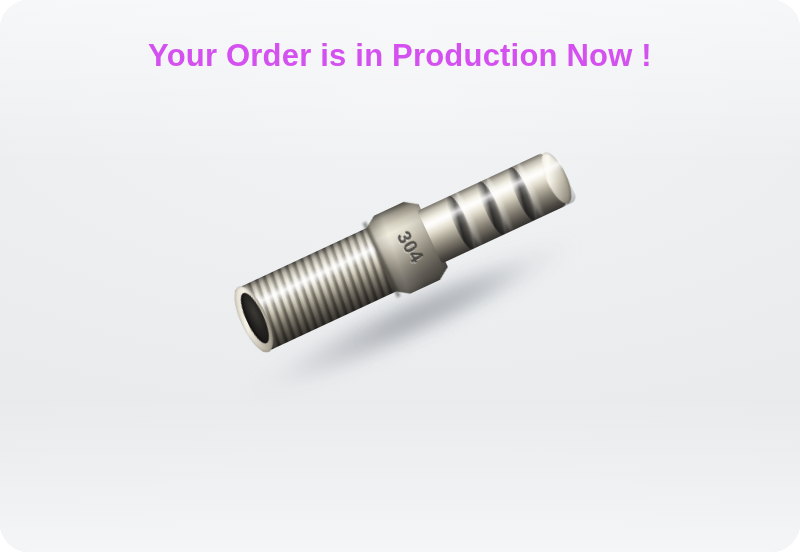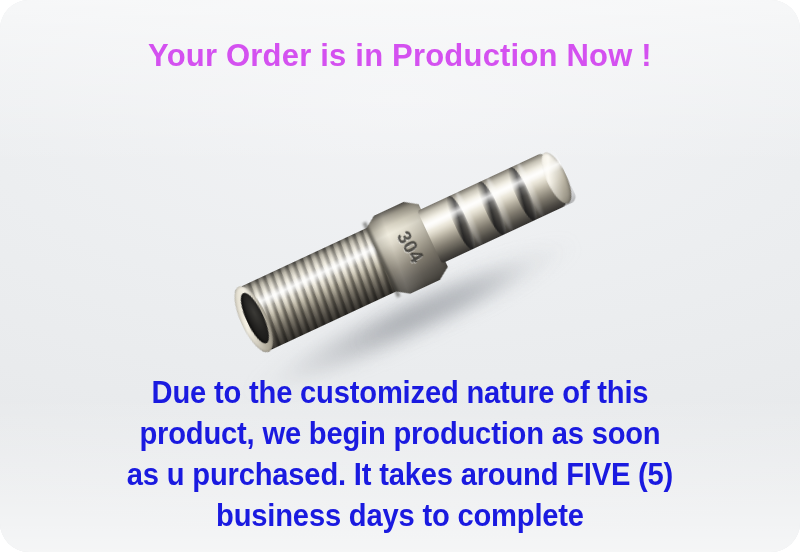--- a/index.html
+++ b/index.html
@@ -359,20 +359,14 @@
       <div class="barb-groove bg3"></div>
       <div class="barb-ridge br1"></div>
       <div class="barb-ridge br2"></div>
       <div class="barb-ridge br3"></div>
       <div class="barb-tip"></div>
       <div class="barb-gloss"></div>
 
     </div>
   </div>
 
-  <div class="body-copy">
-    <span class="line">Due to the customized nature of this</span>
-    <span class="line">product, we begin production as soon</span>
-    <span class="line">as u purchased. It takes around FIVE (5)</span>
-    <span class="line">business days to complete</span>
-  </div>
 
 </div>
 
 </body></html>

